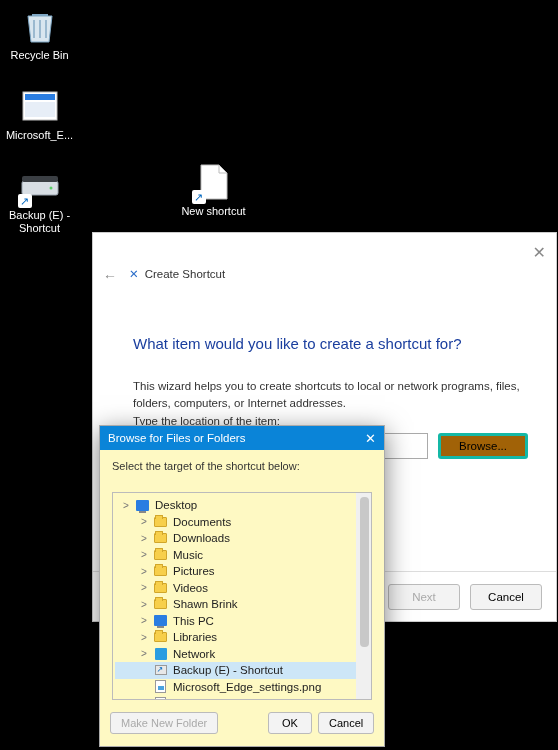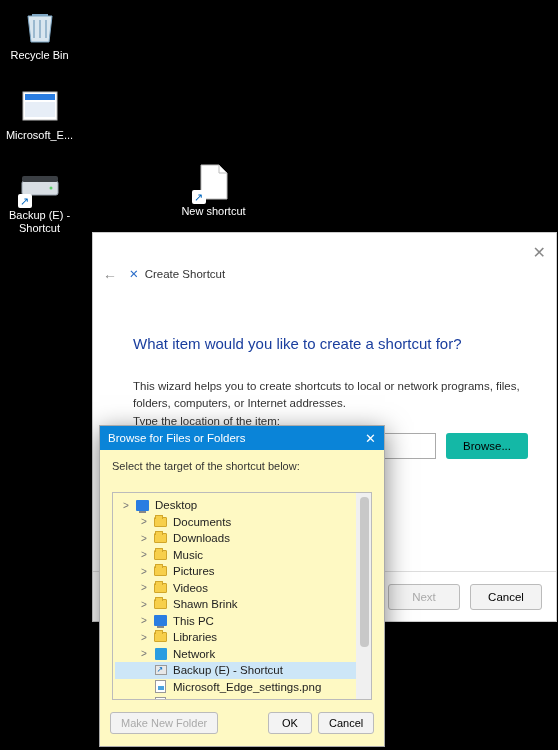--- a/index.html
+++ b/index.html
@@ -16,21 +16,21 @@
   .wizard-back { position: absolute; left: 10px; top: 33px; color: #888; font-size: 14px; }
   .wizard-crumb { position: absolute; left: 36px; top: 34px; color: #333; font-size: 11.5px; display:flex; align-items:center; gap:6px;}
   .wizard-crumb .x { color:#2a6dc9; font-weight:normal;}
   .wizard-close { position: absolute; right: 10px; top: 10px; color: #888; font-size: 16px; }
   .wizard-body { padding: 20px 28px 0 40px; }
   .wizard-heading { color: #1a3e9e; font-size: 15px; font-weight: 400; margin-top: 34px; margin-bottom: 26px; }
   .wizard-text { color: #333; font-size: 11.5px; line-height: 1.5; margin-bottom: 2px; }
   .field-label { color: #333; font-size: 11.5px; margin-bottom: 6px; }
   .loc-row { display: flex; gap: 10px; margin-bottom: 10px; }
   .loc-input { flex: 1; height: 26px; border: 1px solid #aaa; padding: 2px 6px; font-size: 12px; }
-  .browse-btn { width: 82px; height: 26px; border: 3px solid #14b8a6; background: #14b8a6; font-size: 11.5px; border-radius: 3px; }
+  .browse-btn { width: 90px; height: 26px; border: 3px solid #14b8a6; background: #a16207; font-size: 11.5px; border-radius: 3px; }
   .wizard-footer { position: absolute; bottom: 0; left: 0; right: 0; height: 50px; border-top: 1px solid #ddd; display: flex; align-items: center; justify-content: flex-end; gap: 10px; padding: 0 14px; background:#fff;}
   .wiz-btn { width: 72px; height: 26px; border: 1px solid #bbb; background: #f3f3f3; font-size: 11.5px; border-radius: 3px; }
   .wiz-btn.disabled { color: #aaa; }
 
   
   .browse { position: absolute; left: 99px; top: 425px; width: 286px; height: 322px; background: #fef9c3; border: 1px solid #aaa; box-shadow: 0 6px 24px rgba(0,0,0,.5); }
   .browse-title { background: #0a84d8; color: #fff; height: 24px; display: flex; align-items: center; justify-content: space-between; padding: 0 8px; font-size: 11.5px; }
   .browse-title .x { color: #fff; font-size: 13px; }
   .browse-instr { font-size: 11px; color: #333; padding: 10px 12px 6px 12px; }
   .tree-wrap { margin: 14px 12px 4px 12px; border: 1px solid #bbb; height: 208px; overflow: hidden; position: relative; }

